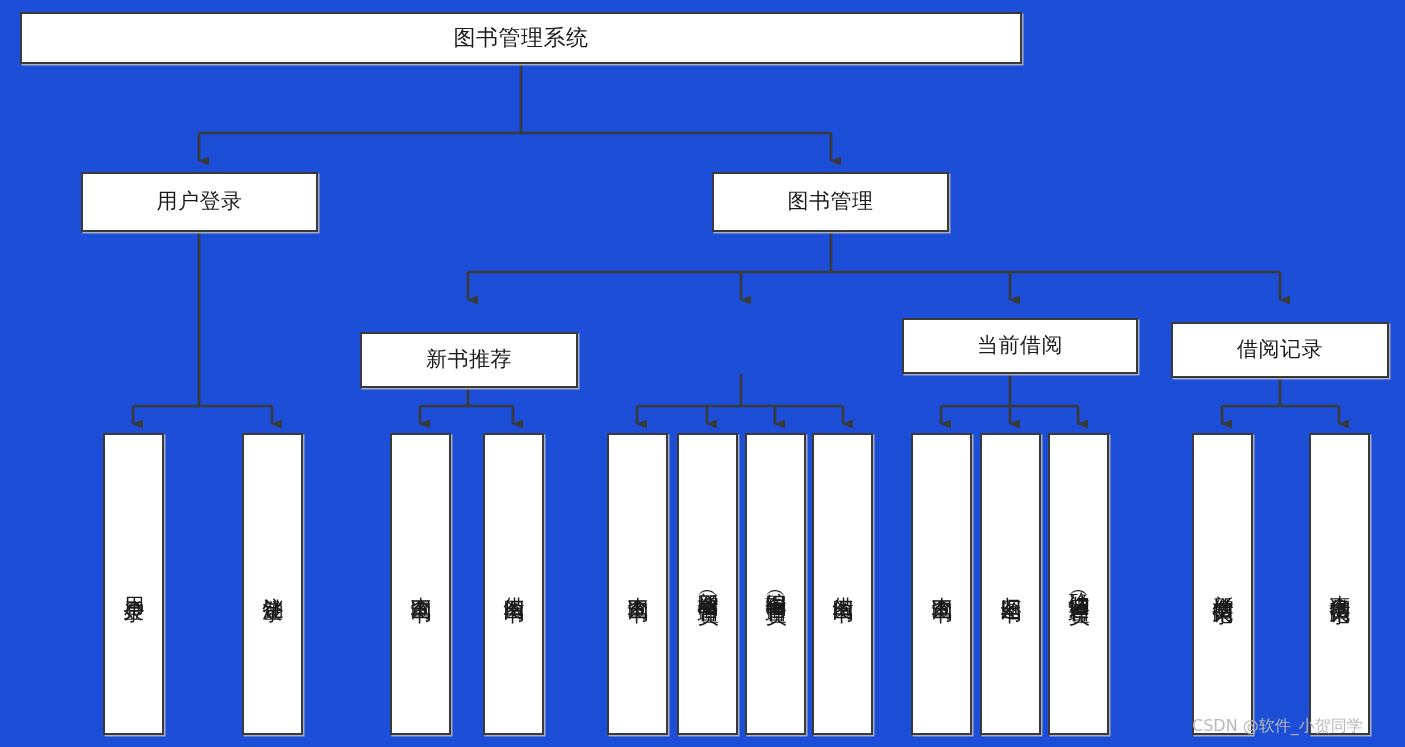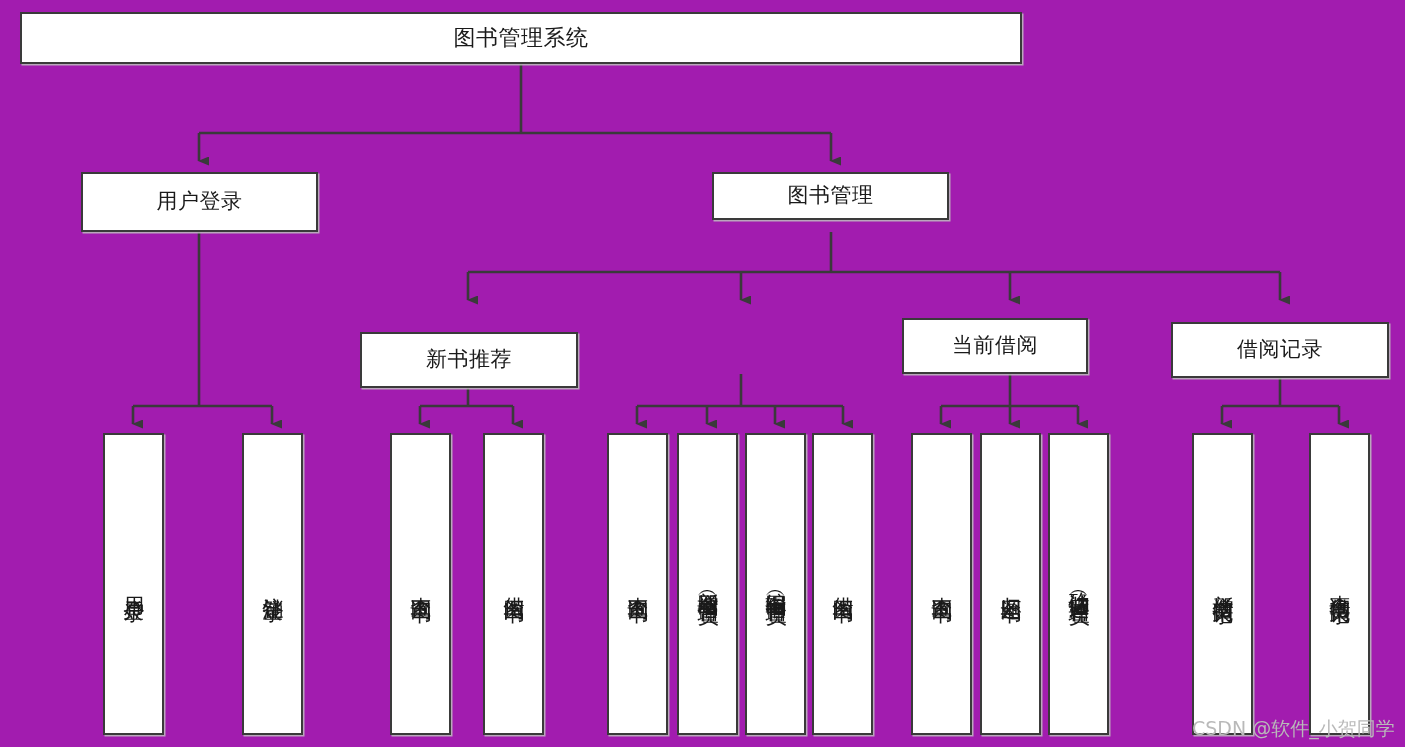--- a/index.html
+++ b/index.html
@@ -5,21 +5,21 @@
 <style>
   html, body {
     margin: 0;
     padding: 0;
     background: #ffffff;
   }
   #canvas {
     position: relative;
     width: 1405px;
     height: 747px;
-    background: #a21caf;
+    background: #1d4ed8;
     font-family: "DejaVu Sans", "Liberation Sans", sans-serif;
     overflow: hidden;
   }
   #edges {
     position: absolute;
     left: 0;
     top: 0;
     width: 1405px;
     height: 747px;
     pointer-events: none;
@@ -60,21 +60,21 @@
     writing-mode: vertical-rl;
     text-orientation: upright;
     font-size: 21px;
     line-height: 1.28;
     letter-spacing: 2px;
     white-space: nowrap;
     max-height: 100%;
   }
   .watermark {
     position: absolute;
-    font-size: 19px;
+    font-size: 16px;
     color: #b9b9b9;
     white-space: nowrap;
     z-index: 5;
     font-family: "DejaVu Sans", "Liberation Sans", sans-serif;
   }
 </style>
 </head>
 <body>
 
 <div id="canvas">
@@ -129,28 +129,28 @@
     </g>
   </svg>
 
   <div class="node horiz root" style="left:20px; top:12px; width:1002px; height:52px;">
     <span class="lbl">图书管理系统</span>
   </div>
 
   <div class="node horiz" style="left:81px; top:172px; width:237px; height:60px;">
     <span class="lbl">用户登录</span>
   </div>
-  <div class="node horiz" style="left:712px; top:172px; width:237px; height:48px;">
+  <div class="node horiz" style="left:712px; top:172px; width:237px; height:60px;">
     <span class="lbl">图书管理</span>
   </div>
 
   <div class="node horiz" style="left:360px; top:332px; width:218px; height:56px;">
     <span class="lbl">新书推荐</span>
   </div>
-  <div class="node horiz" style="left:902px; top:318px; width:186px; height:56px;">
+  <div class="node horiz" style="left:902px; top:318px; width:236px; height:56px;">
     <span class="lbl">当前借阅</span>
   </div>
   <div class="node horiz" style="left:1171px; top:322px; width:218px; height:56px;">
     <span class="lbl">借阅记录</span>
   </div>
 
   <div class="node vert" style="left:103px; top:433px; width:61px; height:302px;">
     <span class="lbl">用户登录</span>
   </div>
   <div class="node vert" style="left:242px; top:433px; width:61px; height:302px;">

